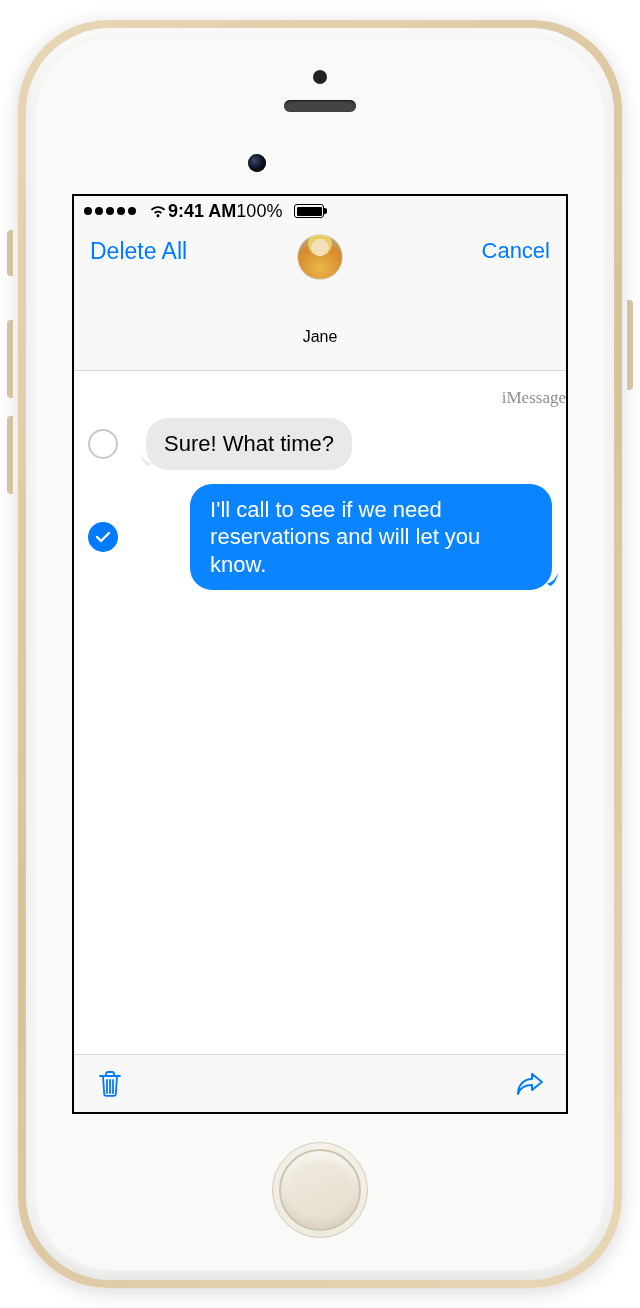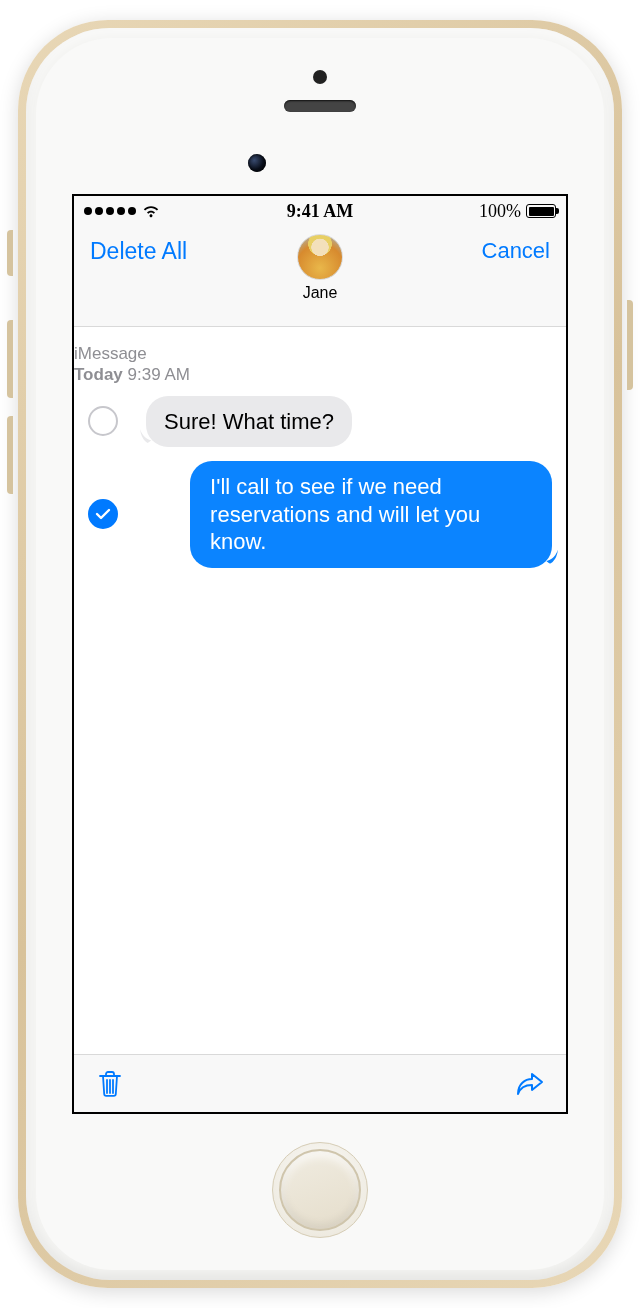--- a/index.html
+++ b/index.html
@@ -83,65 +83,65 @@
     top:156px; left:36px; right:36px; bottom:156px;
     background:#fff;
     border:2px solid #000;
     display:flex; flex-direction:column;
     overflow:hidden;
   }
 
   
   .statusbar {
     height:30px;
-    display:flex; align-items:center; justify-content:space-between;
+    display:flex; align-items:center; 
     padding:0 10px;
     font-size:18px; font-weight:500;
     background:#f8f8f8;
-    font-family:Liberation Serif, serif;
-  }
-  .sb-left,.sb-right{display:flex;align-items:center;gap:5px;}
+  }
+  .sb-left,.sb-right{display:flex;align-items:center;gap:12px;}
   .dots{display:flex;gap:3px;}
   .dots span{width:8px;height:8px;border-radius:50%;background:#000;display:block;}
   .wifi{width:20px;height:14px;}
   .sb-time{font-weight:600;}
   .batt-wrap{display:flex;align-items:center;gap:2px;}
   .batt{width:30px;height:14px;border:1.5px solid #000;border-radius:3px;position:relative;}
   .batt::after{content:"";position:absolute;right:-4px;top:3px;width:3px;height:6px;background:#000;border-radius:0 2px 2px 0;}
   .batt-fill{position:absolute;inset:1.5px;background:#000;border-radius:1px;}
 
   
   .navbar{
     background:#f8f8f8;
     border-bottom:1px solid #d9d9d9;
     padding:6px 16px 24px;
     position:relative;
     min-height:86px;
   }
   .nav-left{position:absolute;left:16px;top:12px;color:#007aff;font-size:23px;}
   .nav-right{position:absolute;right:16px;top:12px;color:#007aff;font-size:22px;}
-  .nav-center{display:flex;flex-direction:column;align-items:center;padding-top:2px;}
+  .nav-center{display:flex;flex-direction:column;align-items:center;padding-top:2px;gap:44px;}
   .avatar{
     width:46px;height:46px;border-radius:50%;
     background:
       radial-gradient(circle at 50% 28%,#f3e0bb 0,#f3e0bb 22%,transparent 23%),
       radial-gradient(circle at 50% 20%,#e8cf63 0,#e8cf63 28%,transparent 29%),
       radial-gradient(circle at 50% 75%,#e9b74a 0,#d78a2e 60%,transparent 100%),
       linear-gradient(#a8c6d9,#7aa7c4);
     border:1px solid #dcdcdc;
   }
   .contact-name{font-size:16px;color:#000;margin-top:4px;}
 
   
   .conv-header{
-    text-align:left;
+    text-align:right;
     color:#8e8e93;
     font-size:17px;
     padding:16px 0 10px;
     line-height:1.25;
+    font-family:Liberation Serif, serif;
   }
   .conv-header .ts-day{font-weight:700;}
 
   
   .messages{flex:1;overflow:hidden;padding:0 14px;}
   .row{display:flex;align-items:center;gap:28px;margin-bottom:14px;}
   .row.sent{justify-content:flex-end;}
   .row.sent .selcircle{order:-1;margin-right:auto;}
   .row.received .bubble-wrap{margin-right:auto;}
   .row.sent .bubble-wrap{margin-left:auto;max-width:78%;}
@@ -229,24 +229,20 @@
           <div class="nav-left">Delete All</div>
           <div class="nav-center">
             <div class="avatar"></div>
             <div class="contact-name">Jane</div>
           </div>
           <div class="nav-right">Cancel</div>
         </div>
 
         <div class="conv-header">
           <div>iMessage</div>
-          <div>
-            <span class="ts-day">Today</span>
-            <span>9:39 AM</span>
-          </div>
         </div>
 
         <div class="messages">
 
           <div class="row received">
             <div class="selcircle">
               
             </div>
             <div class="bubble-wrap">
               <div class="bubble received">Sure! What time?</div>

